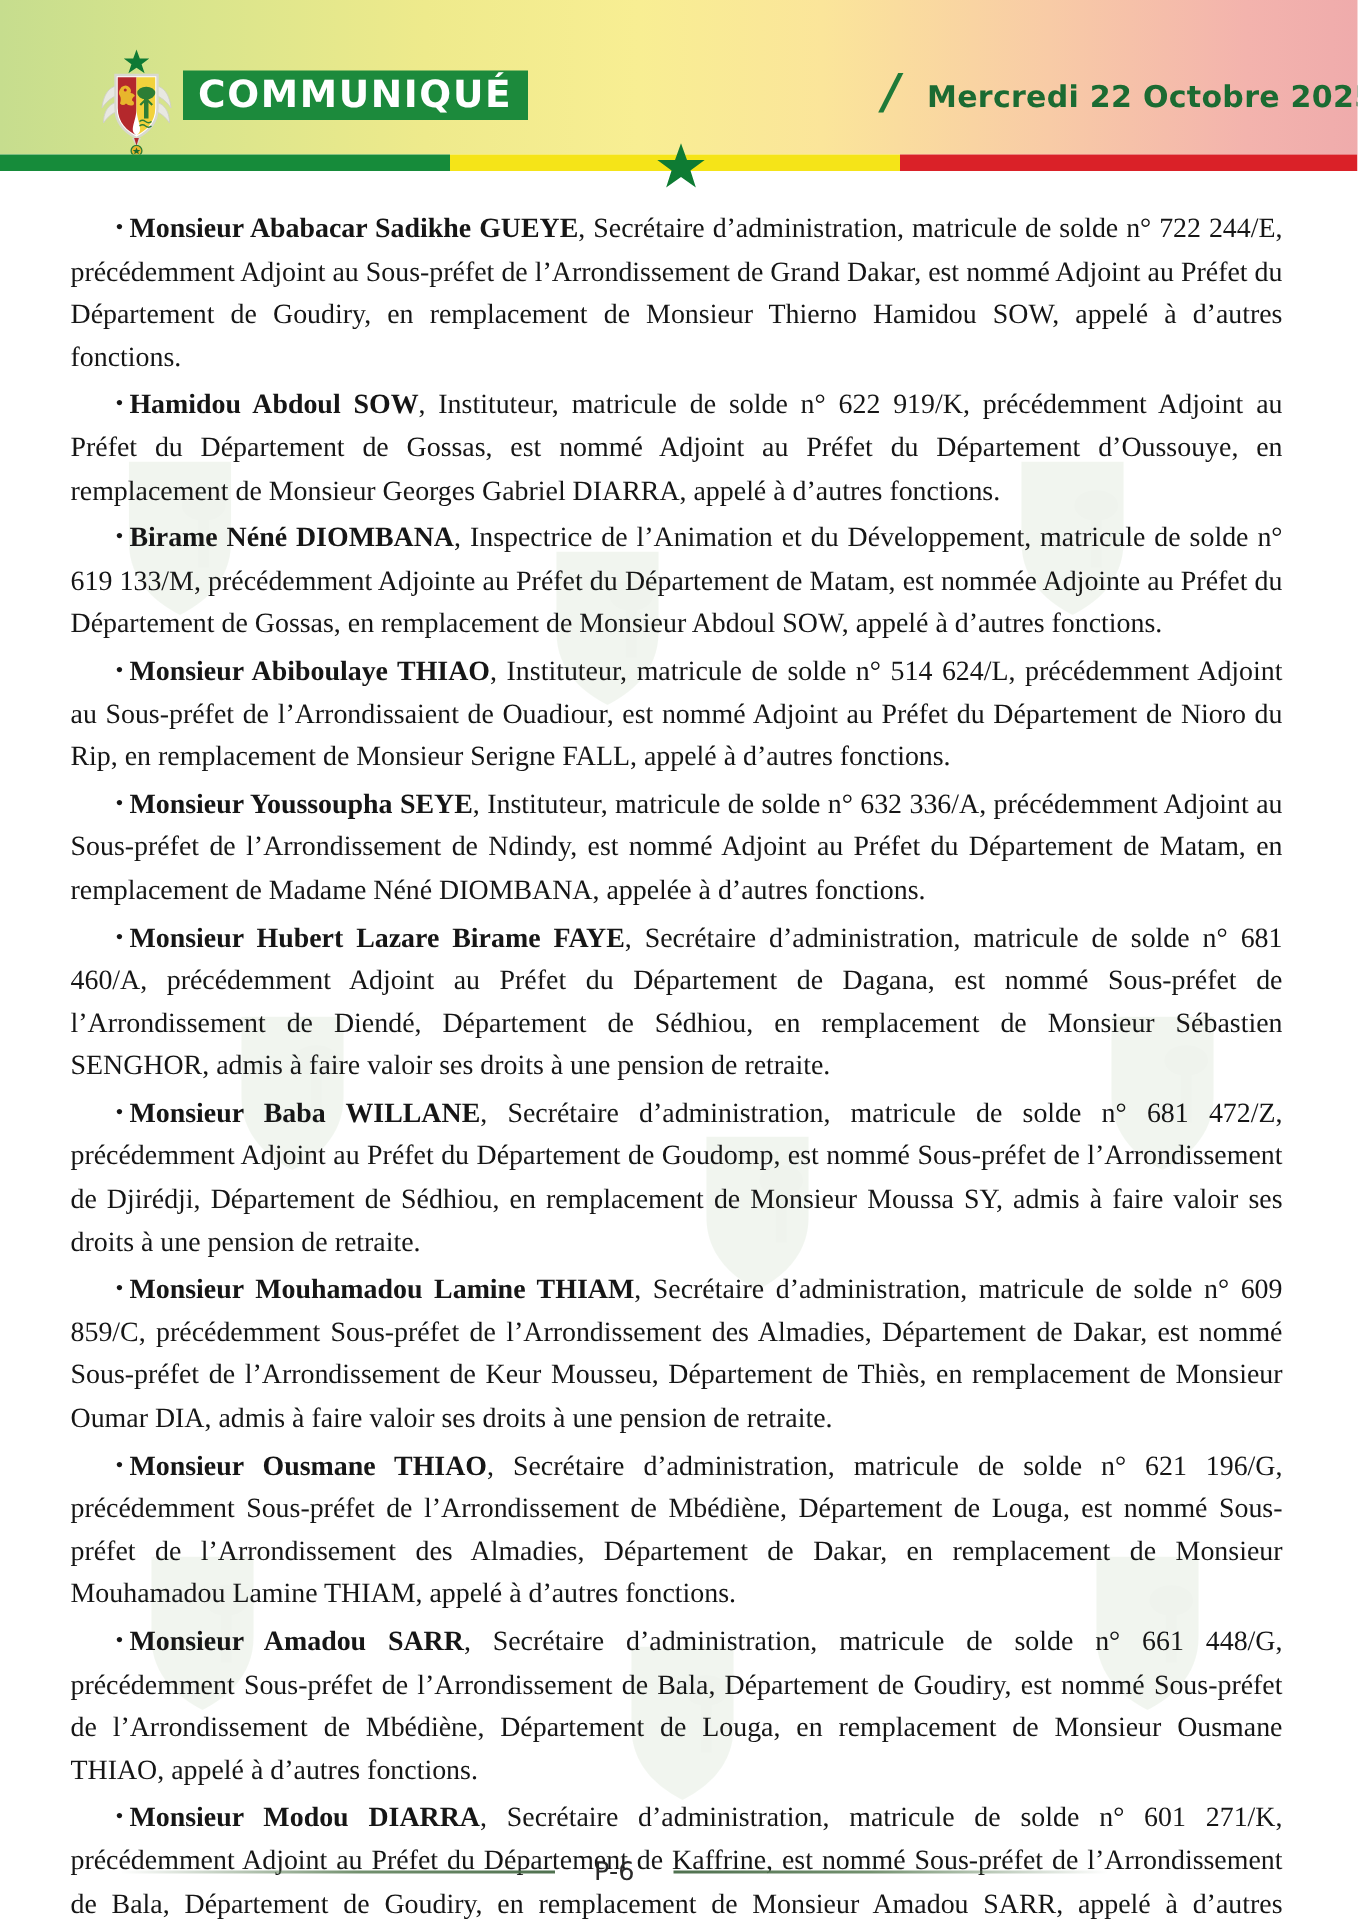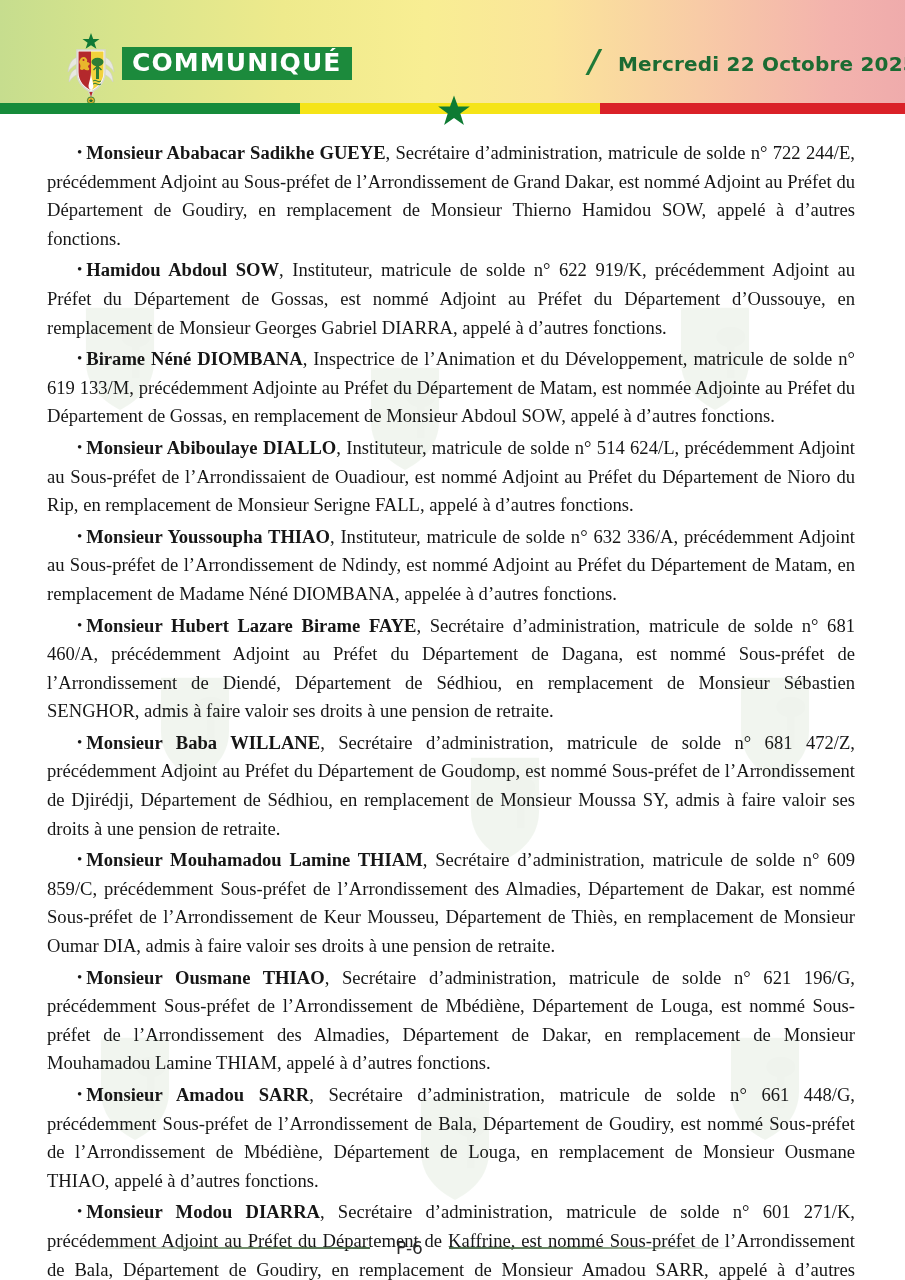--- a/index.html
+++ b/index.html
@@ -294,22 +294,22 @@
     <ellipse cx="33.5" cy="30" rx="6" ry="4.2" fill="#4f7d3e"></ellipse>
     <rect x="32" y="33" width="3" height="14" fill="#4f7d3e"></rect>
   </svg>
 </div>
 
 <div class="page-body">
   <div class="content" id="content-root">
       <p class="para"><span class="bullet">•</span><span class="lead">Monsieur Ababacar Sadikhe GUEYE</span><span>, Secrétaire d’administration, matricule de solde n° 722 244/E, précédemment Adjoint au Sous-préfet de l’Arrondissement de Grand Dakar, est nommé Adjoint au Préfet du Département de Goudiry, en remplacement de Monsieur Thierno Hamidou SOW, appelé à d’autres fonctions.</span></p>
       <p class="para"><span class="bullet">•</span><span class="lead">Hamidou Abdoul SOW</span><span>, Instituteur, matricule de solde n° 622 919/K, précédemment Adjoint au Préfet du Département de Gossas, est nommé Adjoint au Préfet du Département d’Oussouye, en remplacement de Monsieur Georges Gabriel DIARRA, appelé à d’autres fonctions.</span></p>
       <p class="para"><span class="bullet">•</span><span class="lead">Birame Néné DIOMBANA</span><span>, Inspectrice de l’Animation et du Développement, matricule de solde n° 619 133/M, précédemment Adjointe au Préfet du Département de Matam, est nommée Adjointe au Préfet du Département de Gossas, en remplacement de Monsieur Abdoul SOW, appelé à d’autres fonctions.</span></p>
-      <p class="para"><span class="bullet">•</span><span class="lead">Monsieur Abiboulaye DIALLO</span><span>, Instituteur, matricule de solde n° 514 624/L, précédemment Adjoint au Sous-préfet de l’Arrondissaient de Ouadiour, est nommé Adjoint au Préfet du Département de Nioro du Rip, en remplacement de Monsieur Serigne FALL, appelé à d’autres fonctions.</span></p>
-      <p class="para"><span class="bullet">•</span><span class="lead">Monsieur Youssoupha THIAO</span><span>, Instituteur, matricule de solde n° 632 336/A, précédemment Adjoint au Sous-préfet de l’Arrondissement de Ndindy, est nommé Adjoint au Préfet du Département de Matam, en remplacement de Madame Néné DIOMBANA, appelée à d’autres fonctions.</span></p>
+      <p class="para"><span class="bullet">•</span><span class="lead">Monsieur Abiboulaye THIAO</span><span>, Instituteur, matricule de solde n° 514 624/L, précédemment Adjoint au Sous-préfet de l’Arrondissaient de Ouadiour, est nommé Adjoint au Préfet du Département de Nioro du Rip, en remplacement de Monsieur Serigne FALL, appelé à d’autres fonctions.</span></p>
+      <p class="para"><span class="bullet">•</span><span class="lead">Monsieur Youssoupha SEYE</span><span>, Instituteur, matricule de solde n° 632 336/A, précédemment Adjoint au Sous-préfet de l’Arrondissement de Ndindy, est nommé Adjoint au Préfet du Département de Matam, en remplacement de Madame Néné DIOMBANA, appelée à d’autres fonctions.</span></p>
       <p class="para"><span class="bullet">•</span><span class="lead">Monsieur Hubert Lazare Birame FAYE</span><span>, Secrétaire d’administration, matricule de solde n° 681 460/A, précédemment Adjoint au Préfet du Département de Dagana, est nommé Sous-préfet de l’Arrondissement de Diendé, Département de Sédhiou, en remplacement de Monsieur Sébastien SENGHOR, admis à faire valoir ses droits à une pension de retraite.</span></p>
       <p class="para"><span class="bullet">•</span><span class="lead">Monsieur Baba WILLANE</span><span>, Secrétaire d’administration, matricule de solde n° 681 472/Z, précédemment Adjoint au Préfet du Département de Goudomp, est nommé Sous-préfet de l’Arrondissement de Djirédji, Département de Sédhiou, en remplacement de Monsieur Moussa SY, admis à faire valoir ses droits à une pension de retraite.</span></p>
       <p class="para"><span class="bullet">•</span><span class="lead">Monsieur Mouhamadou Lamine THIAM</span><span>, Secrétaire d’administration, matricule de solde n° 609 859/C, précédemment Sous-préfet de l’Arrondissement des Almadies, Département de Dakar, est nommé Sous-préfet de l’Arrondissement de Keur Mousseu, Département de Thiès, en remplacement de Monsieur Oumar DIA, admis à faire valoir ses droits à une pension de retraite.</span></p>
       <p class="para"><span class="bullet">•</span><span class="lead">Monsieur Ousmane THIAO</span><span>, Secrétaire d’administration, matricule de solde n° 621 196/G, précédemment Sous-préfet de l’Arrondissement de Mbédiène, Département de Louga, est nommé Sous-préfet de l’Arrondissement des Almadies, Département de Dakar, en remplacement de Monsieur Mouhamadou Lamine THIAM, appelé à d’autres fonctions.</span></p>
       <p class="para"><span class="bullet">•</span><span class="lead">Monsieur Amadou SARR</span><span>, Secrétaire d’administration, matricule de solde n° 661 448/G, précédemment Sous-préfet de l’Arrondissement de Bala, Département de Goudiry, est nommé Sous-préfet de l’Arrondissement de Mbédiène, Département de Louga, en remplacement de Monsieur Ousmane THIAO, appelé à d’autres fonctions.</span></p>
       <p class="para"><span class="bullet">•</span><span class="lead">Monsieur Modou DIARRA</span><span>, Secrétaire d’administration, matricule de solde n° 601 271/K, précédemment Adjoint au Préfet du Département de Kaffrine, est nommé Sous-préfet de l’Arrondissement de Bala, Département de Goudiry, en remplacement de Monsieur Amadou SARR, appelé à d’autres fonctions.</span></p>
     </div>
 </div>
 
 <div class="footer">

